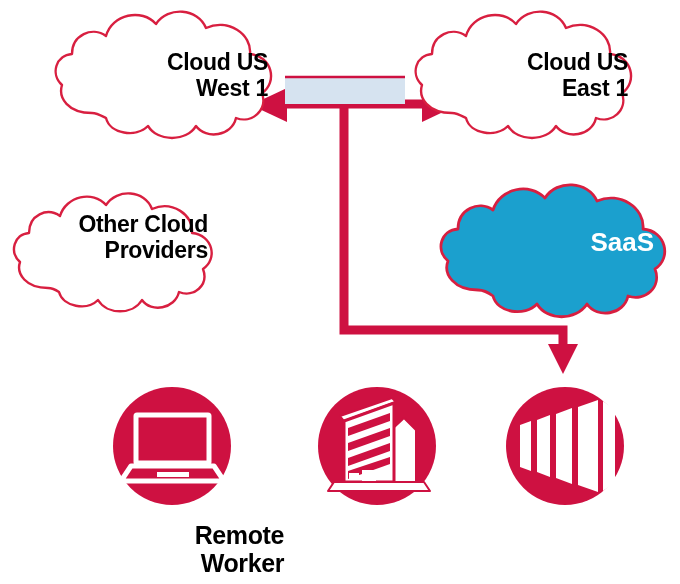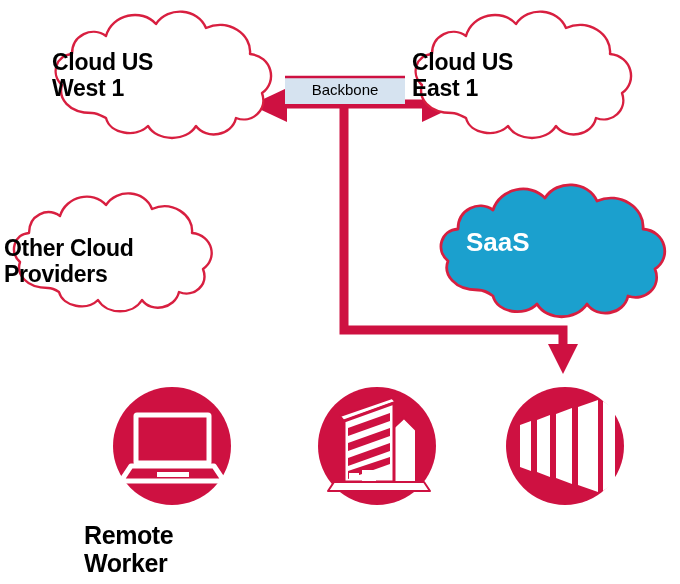--- a/index.html
+++ b/index.html
@@ -20,21 +20,21 @@
   }
   #diagram-svg {
     position: absolute;
     left: 0;
     top: 0;
     width: 680px;
     height: 584px;
   }
   .node-label {
     position: absolute;
-    text-align: left;
+    text-align: right;
     font-family: "Liberation Sans", sans-serif;
     font-weight: bold;
     color: #000000;
     line-height: 1.12;
     white-space: pre-line;
     pointer-events: none;
   }
   .cloud-label {
     font-size: 23px;
     letter-spacing: -0.3px;
@@ -197,25 +197,24 @@
     </g>
 
   </svg>
 
   <div class="node-label cloud-label" style="left:52px; top:50px; width:216px;">Cloud US
 West 1</div>
 
   <div class="node-label cloud-label" style="left:412px; top:50px; width:216px;">Cloud US
 East 1</div>
 
-  <div class="node-label cloud-label" style="left:4px; top:212px; width:196px;margin-top:24px;">Other Cloud
+  <div class="node-label cloud-label" style="left:12px; top:212px; width:196px;">Other Cloud
 Providers</div>
 
   <div class="node-label cloud-label-saas" style="left:466px; top:228px; width:188px;">SaaS</div>
 
-  <div class="backbone-label" style="left:285px; top:81px; width:120px;">Backbone</div>
 
   <div class="node-label endpoint-label" style="left:84px; top:521px; width:200px;">Remote
 Worker</div>
 
 
 
 </div>
 
 </body></html>

